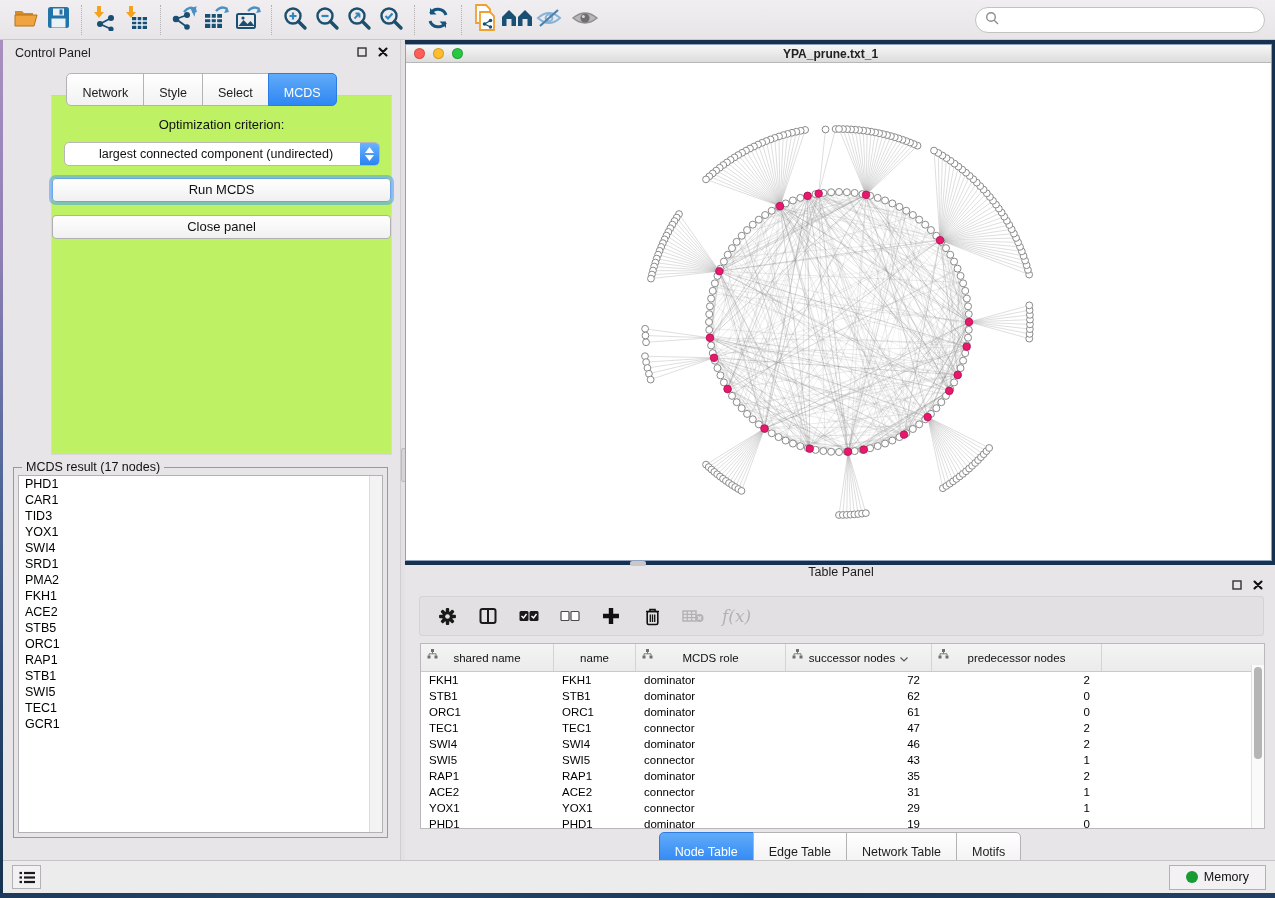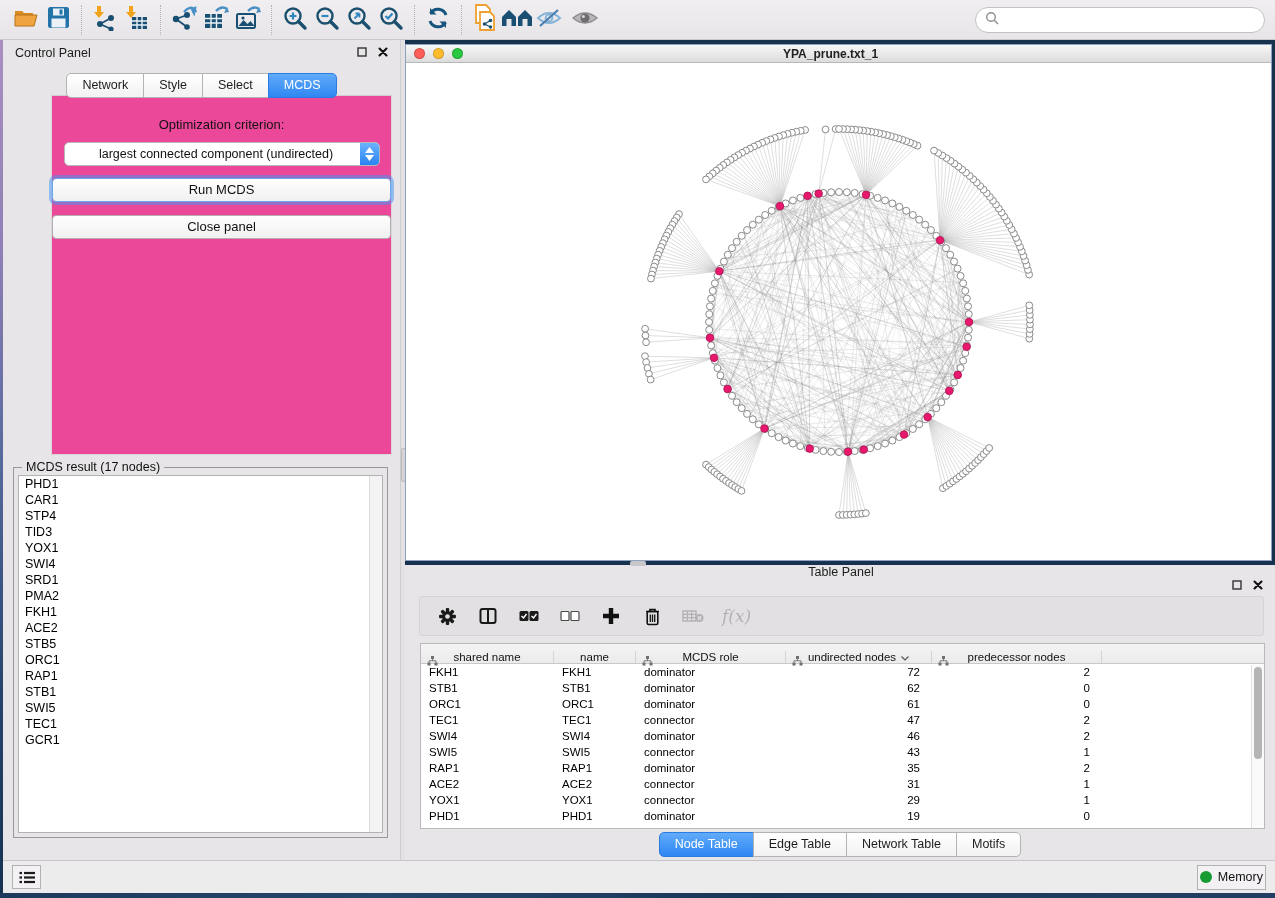--- a/index.html
+++ b/index.html
@@ -25,28 +25,28 @@
 
   
   .control-panel { position:absolute; left:3px; top:40px; width:397px; bottom:38px; background:#e7e5e7; }
   .v-splitter { position:absolute; left:400px; top:40px; width:5px; bottom:38px; background:#e3e1e3; border-left:1px solid #cfcdcf; }
   .v-handle { position:absolute; left:0; top:408px; width:5px; height:34px; background:#d6d4d6; border:1px solid #bdbbbd; border-radius:2px; }
 
   .panel-header { height:26px; display:flex; align-items:center; padding:0 12px; font-size:12.5px; color:#1c1c1c; }
   .panel-header .ph-actions { margin-left:auto; display:flex; gap:11px; align-items:center; }
 
   .cp-tabs { position:absolute; left:0; right:0; top:33px; display:flex; justify-content:center; z-index:2; }
-  .tab { font-size:12.5px; padding:4px 15px 5px; background:linear-gradient(#ffffff,#f2f2f2);
+  .tab { font-size:12.5px; padding:12px 15px 5px; background:linear-gradient(#ffffff,#f2f2f2);
     border:1px solid #b4b2b4; margin-left:-1px; color:#1c1c1c; }
   .tab:first-child { border-radius:5px 0 0 5px; margin-left:0; }
   .tab:last-child { border-radius:0 5px 5px 0; }
   .tab.selected { background:linear-gradient(#61abf9,#2e87f3); border-color:#2b7ce2; color:#fff; }
 
   .cp-inner { position:absolute; left:8px; right:8px; top:55px; height:360px;
-    background:#ec4899; border:1px solid #d9d7d9; border-top:1px solid #cfcdcf;margin-left:40px; }
+    background:#bef264; border:1px solid #d9d7d9; border-top:1px solid #cfcdcf;margin-left:40px; }
   .opt-label { margin-top:21px; text-align:center; font-size:13px; color:#111; }
   .dropdown { margin:10px auto 0; width:316px; height:24px; background:#fff; border:1px solid #b8b6b8;
     border-radius:5px; display:flex; align-items:center; position:relative; }
   .dropdown .dd-text { flex:1; text-align:center; font-size:12.5px; color:#111; padding-left:8px; }
   .dropdown .dd-stepper { width:19px; height:22px; margin:0; border-radius:0 4px 4px 0;
     background:linear-gradient(#6cb3ff,#2a83f2); display:flex; flex-direction:column; align-items:center; justify-content:center; gap:2px; }
   .btn-row { margin-top:12px; display:flex; justify-content:center; gap:13px;flex-direction:column; }
   .pbtn { font-size:13px; padding:3px 13px 4px; background:linear-gradient(#ffffff,#f0f0f0);
     border:1px solid #b1afb1; border-radius:4px; color:#111; }
   .pbtn.focused { box-shadow:0 0 0 3px rgba(64,150,250,.5); border-color:#6ba6e8; }
@@ -70,40 +70,40 @@
   .h-splitter-handle { position:absolute; left:50%; top:561px; width:16px; height:5px; margin-left:-8px;
     background:#c9c7c9; border-radius:2px; z-index:5; }
 
   .table-panel { position:absolute; left:405px; right:0; top:565px; bottom:38px; background:#e7e5e7; }
   .tp-toolbar { position:absolute; left:14px; right:11px; top:31px; height:40px; background:#e2e0e2;
     border:1px solid #d5d3d5; border-radius:3px; display:flex; align-items:center; gap:17px; padding-left:15px; }
   .tp-tool { display:flex; align-items:center; justify-content:center; width:24px; height:24px; }
   .fx-label { font-family:"DejaVu Serif",serif; font-style:italic; font-size:17px; color:#b3b1b3; }
 
   .ntable { position:absolute; left:15px; right:10px; top:78px; height:186px; background:#fff; border:1px solid #bab8ba; overflow:hidden; }
-  .ntable-head { display:flex; height:20px; background:linear-gradient(#f4f4f4,#ebebeb); border-bottom:1px solid #c9c9c9;align-items:flex-end; }
+  .ntable-head { display:flex; height:28px; background:linear-gradient(#f4f4f4,#ebebeb); border-bottom:1px solid #c9c9c9; }
   .hcell { position:relative; display:flex; align-items:center; justify-content:center; font-size:11.5px; color:#111;
     border-right:1px solid #d4d4d4; flex:0 0 auto; }
   .hcell .hicon { position:absolute; left:6px; top:5px; }
   .hcell .sort { margin-left:5px; }
   .hfill { flex:1 1 auto; border-right:none; }
   .tp-row { display:flex; height:16px; align-items:center; font-size:11.5px; color:#000; }
   .cell { flex:0 0 auto; padding:0 8px; white-space:nowrap; overflow:hidden; }
   .cell.num { text-align:right; padding-right:12px; }
   .t-scroll { position:absolute; right:0; top:21px; bottom:0; width:13px; background:#fafafa; border-left:1px solid #e0e0e0; }
   .t-thumb { position:absolute; left:2px; right:2px; top:2px; height:92px; background:#b5b5b5; border-radius:5px; }
 
   .tp-tabs { position:absolute; left:0; right:0; top:267px; display:flex; justify-content:center; }
 
   
   .status-bar { position:absolute; left:3px; right:0; bottom:5px; height:33px; background:#ececec; border-top:1px solid #c6c4c6;
     display:flex; align-items:center; padding:0 9px; }
   .menu-btn { width:29px; height:24px; border:1px solid #b3b1b3; background:#f3f1f3; display:flex; align-items:center; justify-content:center; }
   .memory-btn { margin-left:auto; height:25px; border:1px solid #b3b1b3; background:#f3f1f3; display:flex;
-    align-items:center; gap:6px; padding:0 2px; font-size:12.5px; color:#111; }
+    align-items:center; gap:6px; padding:0 16px; font-size:12.5px; color:#111; }
   .mem-dot { width:12px; height:12px; border-radius:50%; background:#179b33; }
 </style>
 </head>
 <body>
 
 <div class="app">
 
   <div class="toolbar">
     <div class="tbtn">
       <span><svg width="26" height="22" viewBox="0 0 26 22">
@@ -280,21 +280,20 @@
         <button class="pbtn focused">Run MCDS</button>
         <button class="pbtn">Close panel</button>
       </div>
     </div>
     <div class="result-group">
       <span class="result-legend">MCDS result (17 nodes)</span>
       <div class="result-list" id="mcds-list">
         <div class="result-scroll"></div>
       <div class="mcds-item">PHD1</div>
           <div class="mcds-item">CAR1</div>
-          <div class="mcds-item">STP4</div>
           <div class="mcds-item">TID3</div>
           <div class="mcds-item">YOX1</div>
           <div class="mcds-item">SWI4</div>
           <div class="mcds-item">SRD1</div>
           <div class="mcds-item">PMA2</div>
           <div class="mcds-item">FKH1</div>
           <div class="mcds-item">ACE2</div>
           <div class="mcds-item">STB5</div>
           <div class="mcds-item">ORC1</div>
           <div class="mcds-item">RAP1</div>
@@ -1224,21 +1223,21 @@
               </svg></span>
             <span>MCDS role</span>
           </div>
           <div class="hcell" style="width: 146px;">
             <span class="hicon"><svg width="11" height="10" viewBox="0 0 11 10">
                 <rect x="4" y="0" width="3" height="3" fill="#6f6f6f"></rect>
                 <rect x="0.5" y="6.5" width="3" height="3" fill="#6f6f6f"></rect>
                 <rect x="7.5" y="6.5" width="3" height="3" fill="#6f6f6f"></rect>
                 <path d="M5.5 3 v1.8 M2 6.5 v-1.7 h7 v1.7" fill="none" stroke="#6f6f6f" stroke-width="0.9"></path>
               </svg></span>
-            <span>undirected nodes</span>
+            <span>successor nodes</span>
             <span class="sort"><svg width="8" height="5" viewBox="0 0 8 5">
                 <path d="M0.5 0.5 L4 4 L7.5 0.5" fill="none" stroke="#555" stroke-width="1.2"></path>
               </svg></span>
           </div>
           <div class="hcell" style="width: 170px;">
             <span class="hicon"><svg width="11" height="10" viewBox="0 0 11 10">
                 <rect x="4" y="0" width="3" height="3" fill="#6f6f6f"></rect>
                 <rect x="0.5" y="6.5" width="3" height="3" fill="#6f6f6f"></rect>
                 <rect x="7.5" y="6.5" width="3" height="3" fill="#6f6f6f"></rect>
                 <path d="M5.5 3 v1.8 M2 6.5 v-1.7 h7 v1.7" fill="none" stroke="#6f6f6f" stroke-width="0.9"></path>

